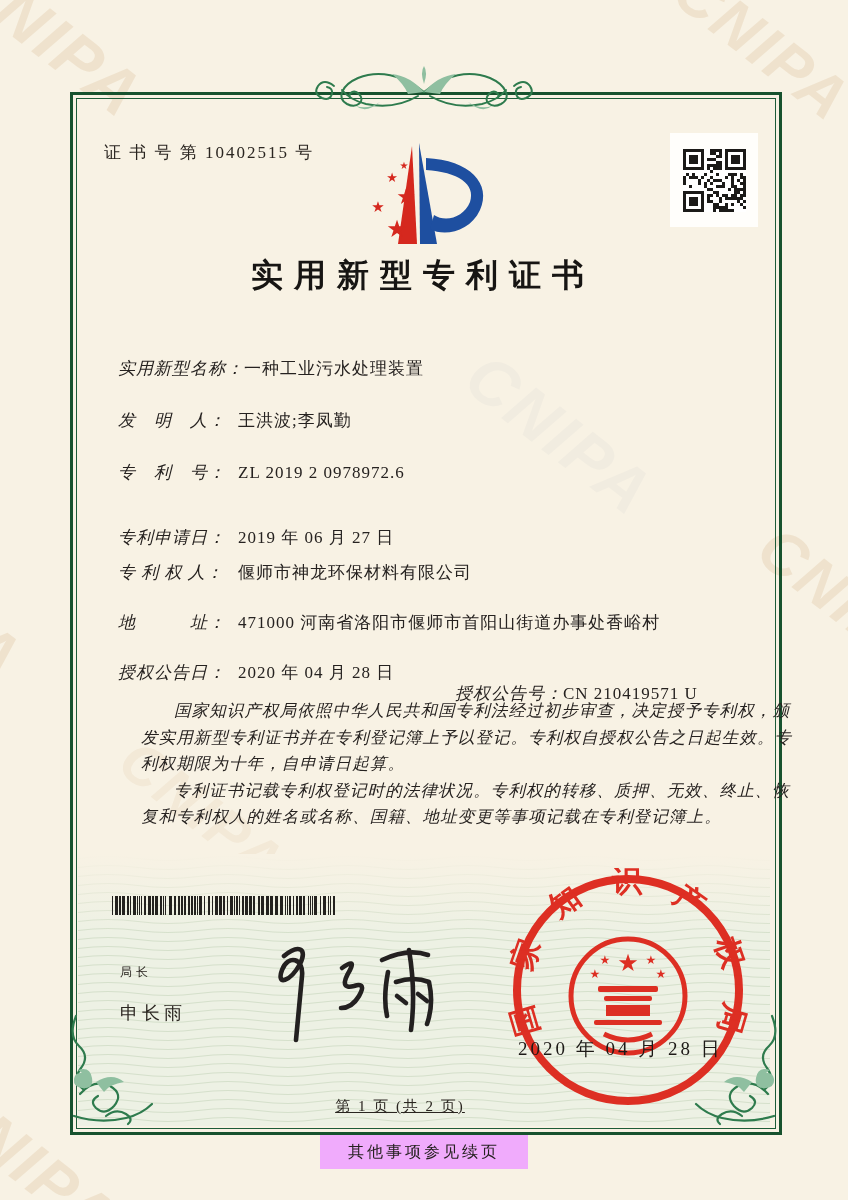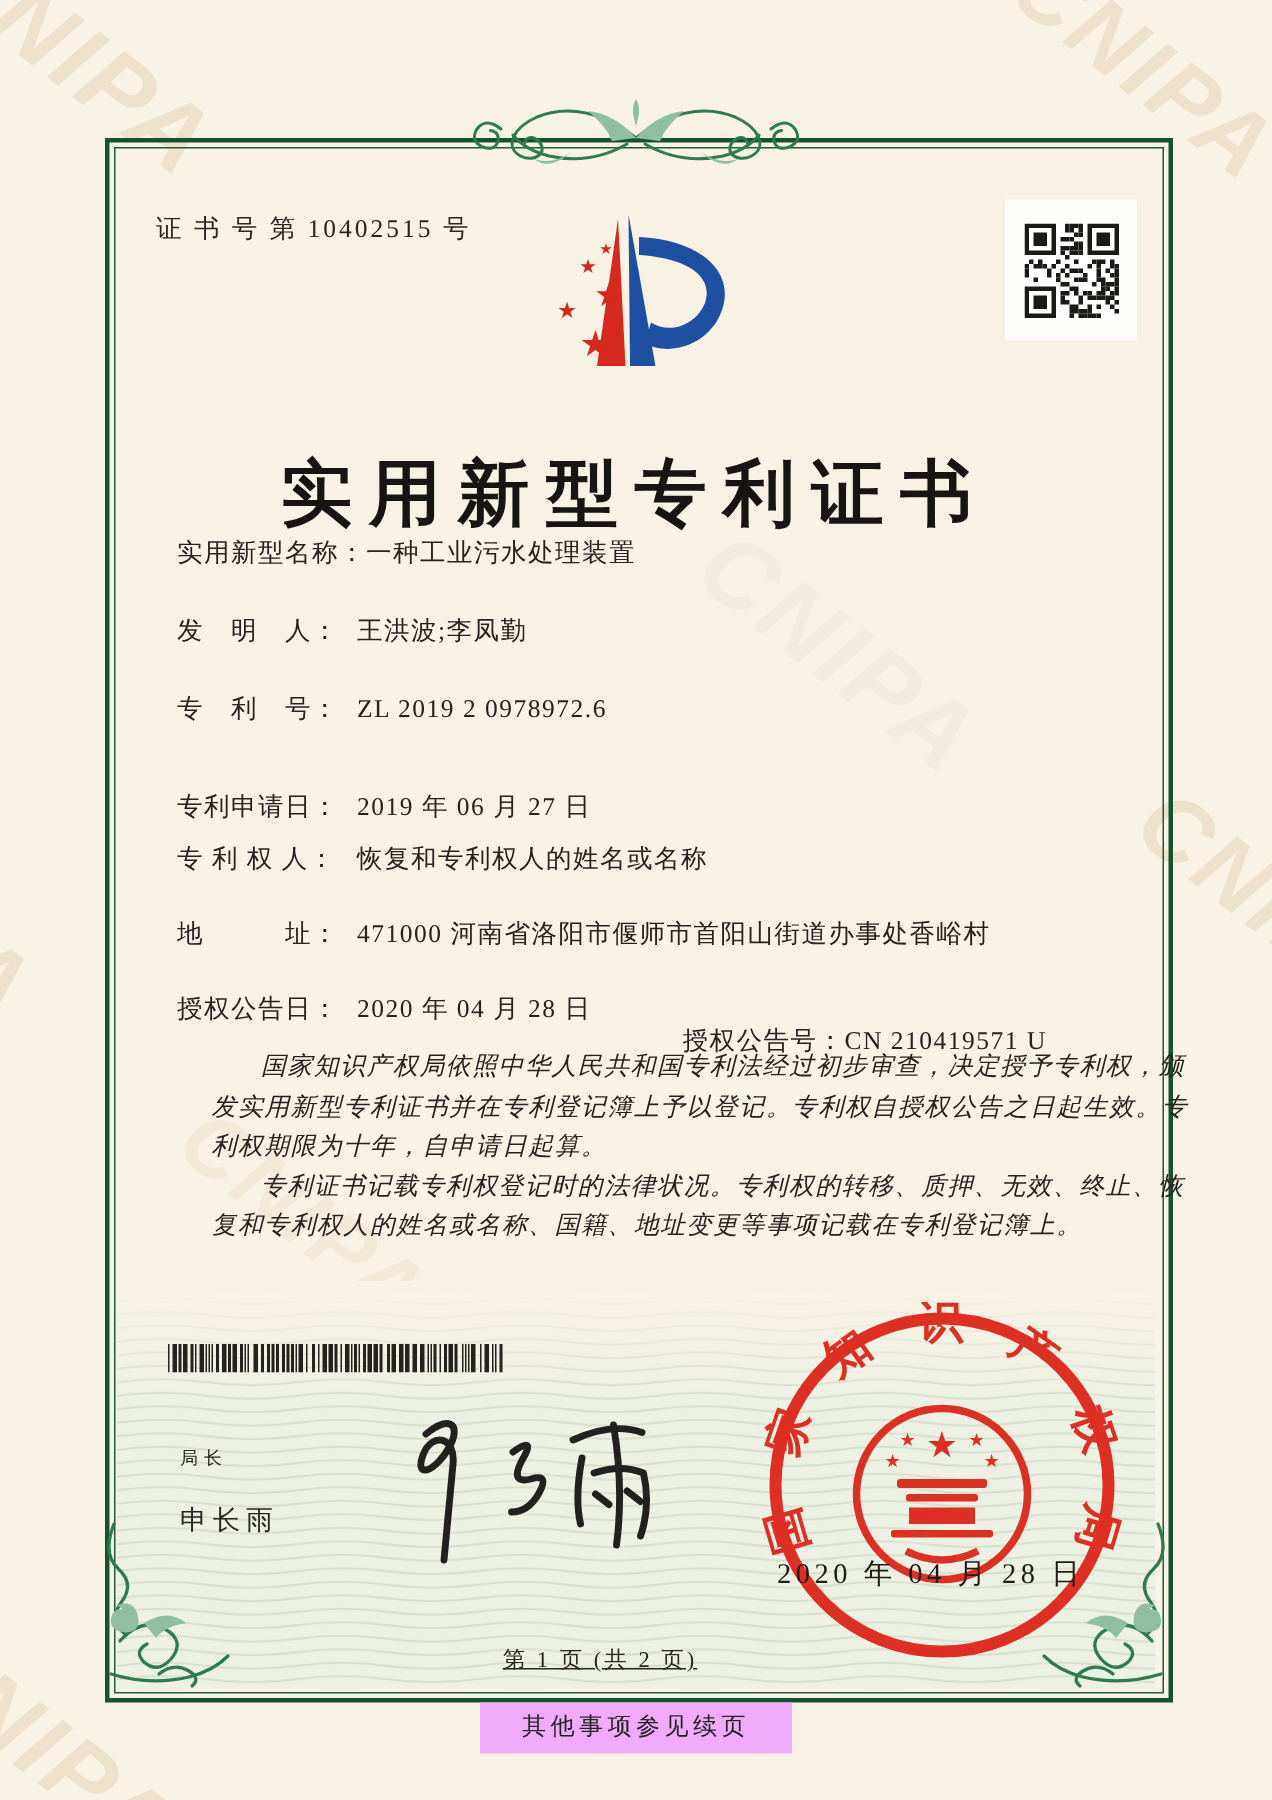--- a/index.html
+++ b/index.html
@@ -21,24 +21,24 @@
       border:1px solid #1d5c38;}
 
   
   #wavezone{position:absolute;left:78px;top:854px;width:692px;height:272px;z-index:2;}
   #wavefade{position:absolute;left:78px;top:854px;width:692px;height:80px;z-index:2;
       background:linear-gradient(#f8f2e4,rgba(248,242,228,0));}
 
   
   .txt{position:absolute;color:#2a2520;z-index:5;}
   #cert-no{left:104px;top:141px;font-size:17px;letter-spacing:2px;text-align:center;}
-  #title{left:70px;top:254px;width:706px;text-align:center;font-size:48px;
-      font-weight:bold;letter-spacing:11px;color:#171513;margin-top:43px;}
+  #title{left:70px;top:254px;width:706px;text-align:center;font-size:32px;
+      font-weight:bold;letter-spacing:11px;color:#171513;}
   .frow{position:absolute;left:118px;font-size:17px;letter-spacing:1px;z-index:5;color:#262220;}
-  .frow .lbl{display:inline-block;min-width:120px;}
+  .frow .lbl{display:inline-block;min-width:120px;font-style:italic;}
   #paras{position:absolute;left:104px;top:698px;width:658px;font-size:16.5px;
       line-height:26.5px;letter-spacing:1.1px;color:#262220;z-index:5;font-style:italic;margin-left:37px;}
   #paras p{margin:0;text-indent:2em;}
 
   #director-label{left:120px;top:964px;font-size:12px;letter-spacing:4px;}
   #director-name{left:120px;top:1001px;font-size:18px;letter-spacing:4px;}
 
   #barcode{position:absolute;left:112px;top:896px;width:226px;height:19px;z-index:5;}
   #qr-pad{position:absolute;left:670px;top:133px;width:88px;height:94px;background:#fffefb;z-index:4;}
   #qr{position:absolute;left:683px;top:149px;width:63px;height:63px;z-index:5;}
@@ -283,21 +283,21 @@
   <div class="frow" style="top:409px;">
     <span class="lbl">发　明　人：</span><span>王洪波;李凤勤</span>
   </div>
   <div class="frow" style="top:461px;">
     <span class="lbl">专　利　号：</span><span>ZL 2019 2 0978972.6</span>
   </div>
   <div class="frow" style="top:526px;">
     <span class="lbl">专利申请日：</span><span>2019 年 06 月 27 日</span>
   </div>
   <div class="frow" style="top:561px;">
-    <span class="lbl">专 利 权 人：</span><span>恢复和专利权人的姓名或名称</span>
+    <span class="lbl">专 利 权 人：</span><span>偃师市神龙环保材料有限公司</span>
   </div>
   <div class="frow" style="top:611px;">
     <span class="lbl">地　　　址：</span><span>471000 河南省洛阳市偃师市首阳山街道办事处香峪村</span>
   </div>
   <div class="frow" style="top:661px;">
     <span class="lbl">授权公告日：</span><span>2020 年 04 月 28 日</span>
   </div>
   <div class="frow" style="top:682px;left:455px;">
     <span class="lbl" style="min-width:0;">授权公告号：</span><span>CN 210419571 U</span>
   </div>

